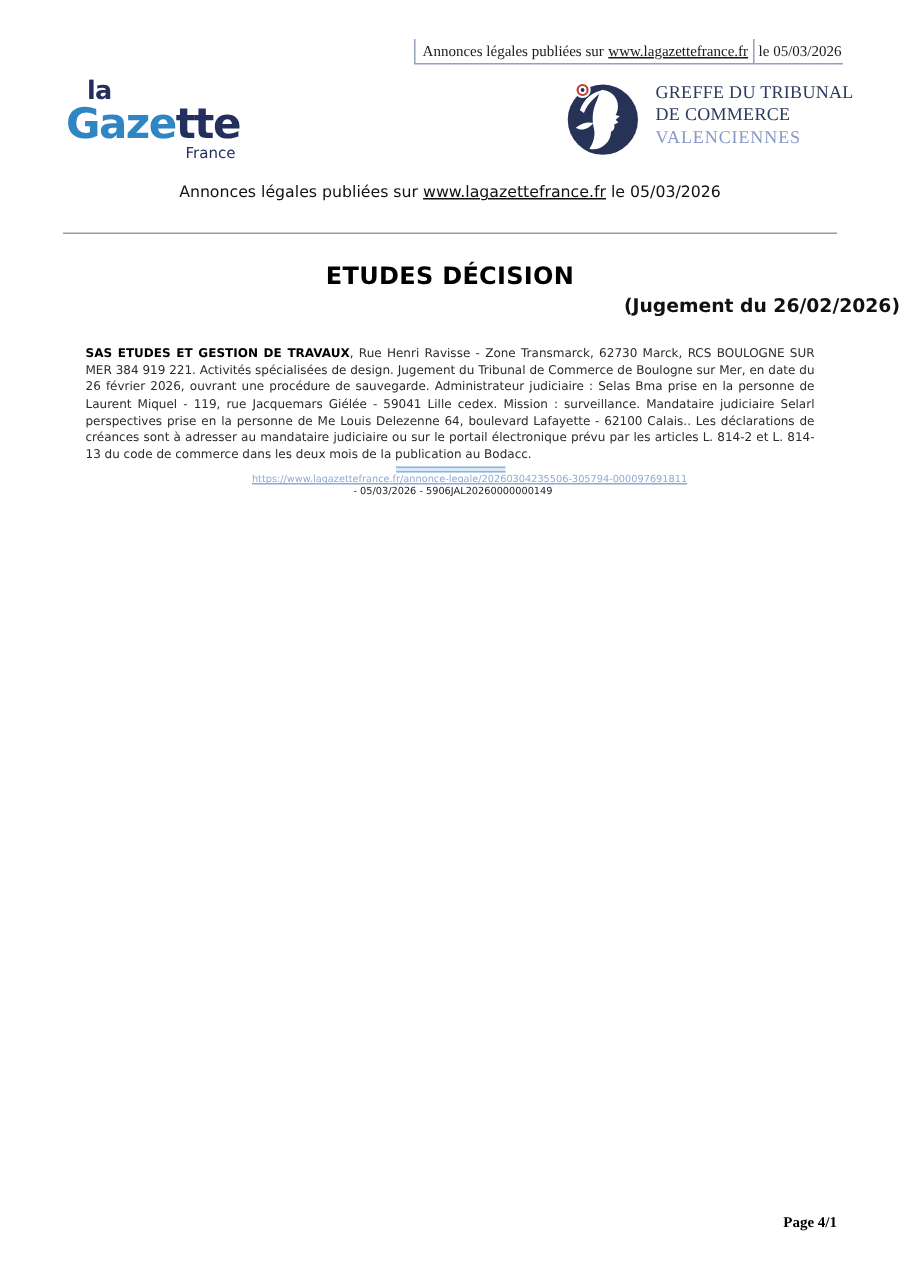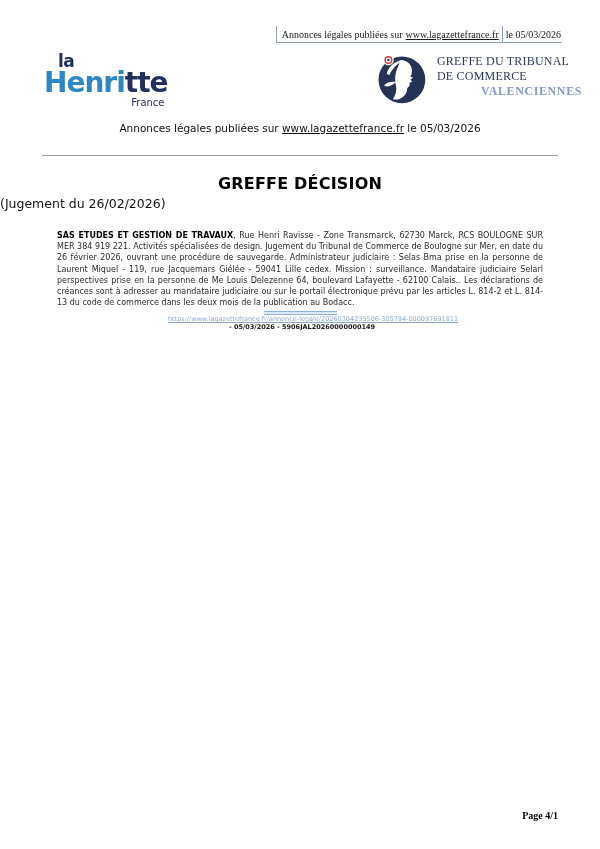--- a/index.html
+++ b/index.html
@@ -20,60 +20,60 @@
   .logo-gazette{font-size:28px;line-height:29px;letter-spacing:-1px;}
   .lg-blue{color:#2e86c4;}
   .lg-navy{color:#232f5c;text-align:center;}
   .logo-france{color:#232f5c;font-size:10px;font-weight:normal;text-align:right;line-height:11px;padding-right:3px;}
 
   
   .greffe{position:absolute;top:51px;left:374px;display:flex;align-items:flex-start;}
   .greffe-emblem{width:54px;height:54px;flex:0 0 auto;}
   .greffe-text{margin-left:9px;font-family:"Liberation Serif","DejaVu Serif",serif;
                font-size:12px;line-height:15px;color:#2b3a5c;letter-spacing:0.2px;padding-top:3px;white-space:nowrap;}
-  .greffe-city{color:#8799c7;font-weight:bold;letter-spacing:0.6px;margin-left:44px;}
+  .greffe-city{color:#8799c7;font-weight:normal;letter-spacing:0.6px;}
 
   
   .subheader{position:absolute;top:122px;left:0;width:100%;text-align:center;
              font-size:10.5px;color:#111;}
   .subheader a{color:#111;text-decoration:underline;cursor:pointer;}
 
   .rule{position:absolute;top:155px;left:42px;right:42px;border-top:1px solid #9b9b9b;height:0;}
 
   .title{position:absolute;top:174px;left:0;width:100%;text-align:center;
          font-size:16px;font-weight:bold;color:#000;letter-spacing:0.2px;}
-  .subtitle{position:absolute;top:196px;left:0;width:100%;text-align:left;
-            font-size:12.5px;color:#111;}
+  .subtitle{position:absolute;top:196px;left:0;width:100%;text-align:right;
+            font-size:12.5px;color:#111;font-weight:bold;}
 
   .body-text{position:absolute;top:230px;left:57px;width:486px;margin:0;
              text-align:justify;font-size:8px;line-height:11.2px;color:#2b2b2b;}
   .body-text strong{color:#000;}
 
   .ref-line{position:absolute;top:311px;left:57px;width:486px;display:flex;align-items:center;white-space:nowrap;flex-direction:column;}
   .ref-bar{width:73px;height:2px;border-top:1px solid #8fb3d9;border-bottom:1px solid #8fb3d9;
            background:#dce9f6;flex:0 0 auto;}
   .ref-link{margin-left:26px;font-size:6.5px;color:#8ea9d6;text-decoration:underline;cursor:pointer;}
-  .ref-meta{margin-left:4px;font-size:6.5px;font-weight:bold;color:#1a1a1a;}
+  .ref-meta{margin-left:4px;font-size:6.5px;font-weight:normal;color:#1a1a1a;}
 
   .page-footer{position:absolute;top:810px;right:42px;
                font-family:"Liberation Serif","DejaVu Serif",serif;font-size:10px;font-weight:bold;color:#000;}
 </style>
 </head>
 <body>
 
 <div class="page">
 
   <div class="top-note">
     <span class="tn-boxed"><span>Annonces légales publiées sur</span><a class="tn-url">www.lagazettefrance.fr</a></span>
     <span class="tn-date">le 05/03/2026</span>
   </div>
 
   <div class="logo">
     <div class="logo-la">la</div>
-    <div class="logo-gazette"><span class="lg-blue">Henri</span><span class="lg-navy">tte</span></div>
+    <div class="logo-gazette"><span class="lg-blue">Gaze</span><span class="lg-navy">tte</span></div>
     <div class="logo-france">France</div>
   </div>
 
   <div class="greffe">
     <svg class="greffe-emblem" viewBox="0 0 60 60" aria-hidden="true">
       <circle cx="31" cy="32" r="26" fill="#263357"></circle>
       <path fill="#ffffff" d="M14 25 C17 16 24 11 32 10 C27 14 20 19 17 27 Z"></path>
       <path fill="#ffffff" d="M30 10 C36 10 41 14 42 20 C42.5 23 42 26 40.5 28.5 L43.5 29.5 L40.5 32 L42.5 34 L39.5 35.5 C40 38 39 40 37 41 C37 45 35 49 32 51 C29 53.5 25 54.5 21 53.5 C24 49 25.5 44 24.5 39 C22.5 32 23.5 24 26.5 18 C27.8 14.5 28.6 11.4 30 10 Z"></path>
       <path fill="#ffffff" d="M11 38 C15 34.5 20 33.5 24 34.5 C21 38.5 15 41 11 38 Z"></path>
       <circle cx="16" cy="10" r="6" fill="#ffffff"></circle>
@@ -84,21 +84,21 @@
       <div>GREFFE DU TRIBUNAL</div>
       <div>DE COMMERCE</div>
       <div class="greffe-city">VALENCIENNES</div>
     </div>
   </div>
 
   <div class="subheader"><span>Annonces légales publiées sur</span>&nbsp;<a>www.lagazettefrance.fr</a>&nbsp;<span>le 05/03/2026</span></div>
 
   <div class="rule"></div>
 
-  <div class="title">GREFFE DÉCISION</div>
+  <div class="title">ETUDES DÉCISION</div>
   <div class="subtitle">(Jugement du 26/02/2026)</div>
 
   <p class="body-text"><strong>SAS ETUDES ET GESTION DE TRAVAUX</strong><span>, Rue Henri Ravisse - Zone Transmarck, 62730 Marck, RCS BOULOGNE SUR MER 384 919 221. Activités spécialisées de design. Jugement du Tribunal de Commerce de Boulogne sur Mer, en date du 26 février 2026, ouvrant une procédure de sauvegarde. Administrateur judiciaire : Selas Bma prise en la personne de Laurent Miquel - 119, rue Jacquemars Giélée - 59041 Lille cedex. Mission : surveillance. Mandataire judiciaire Selarl perspectives prise en la personne de Me Louis Delezenne 64, boulevard Lafayette - 62100 Calais.. Les déclarations de créances sont à adresser au mandataire judiciaire ou sur le portail électronique prévu par les articles L. 814-2 et L. 814-13 du code de commerce dans les deux mois de la publication au Bodacc.</span></p>
 
   <div class="ref-line">
     <span class="ref-bar"></span>
     <a class="ref-link">https://www.lagazettefrance.fr/annonce-legale/20260304235506-305794-000097691811</a>
     <span class="ref-meta">- 05/03/2026 - 5906JAL20260000000149</span>
   </div>
 

